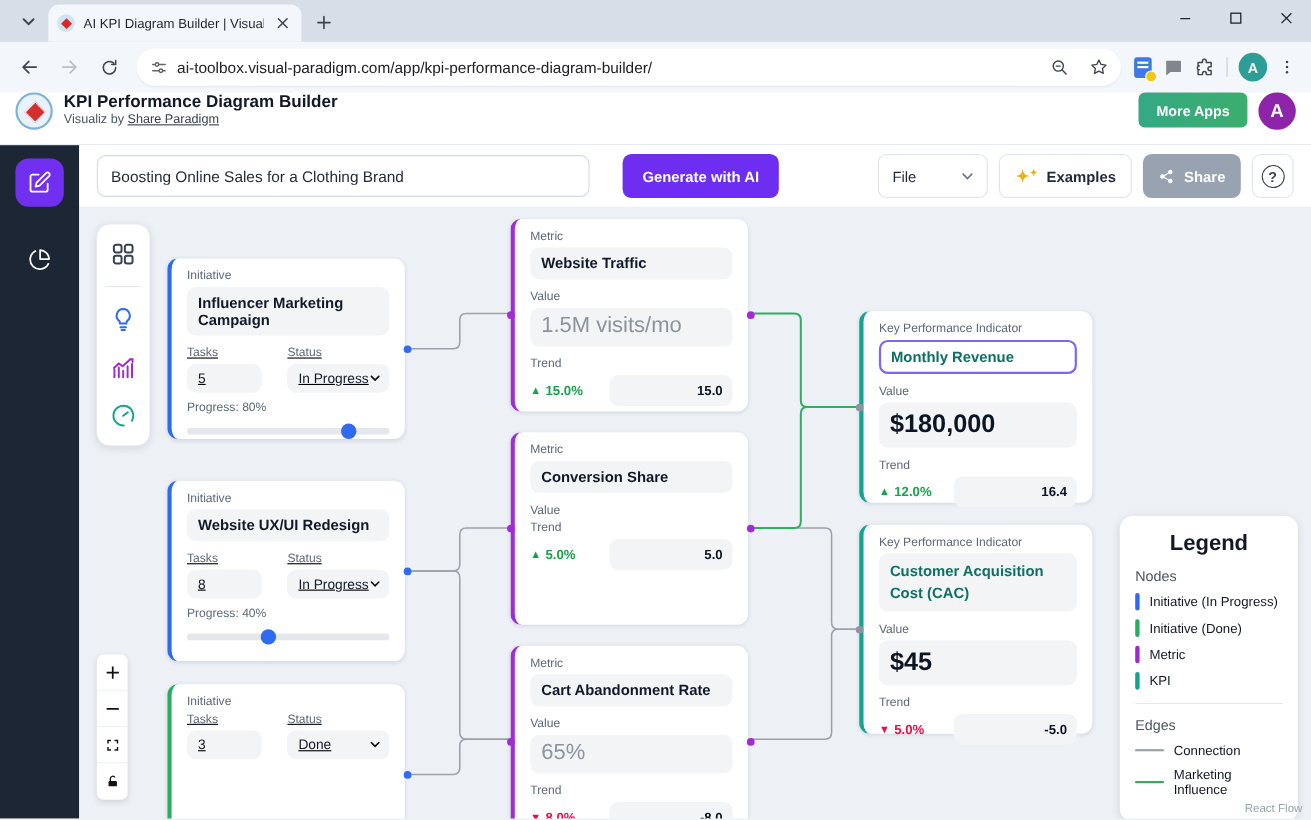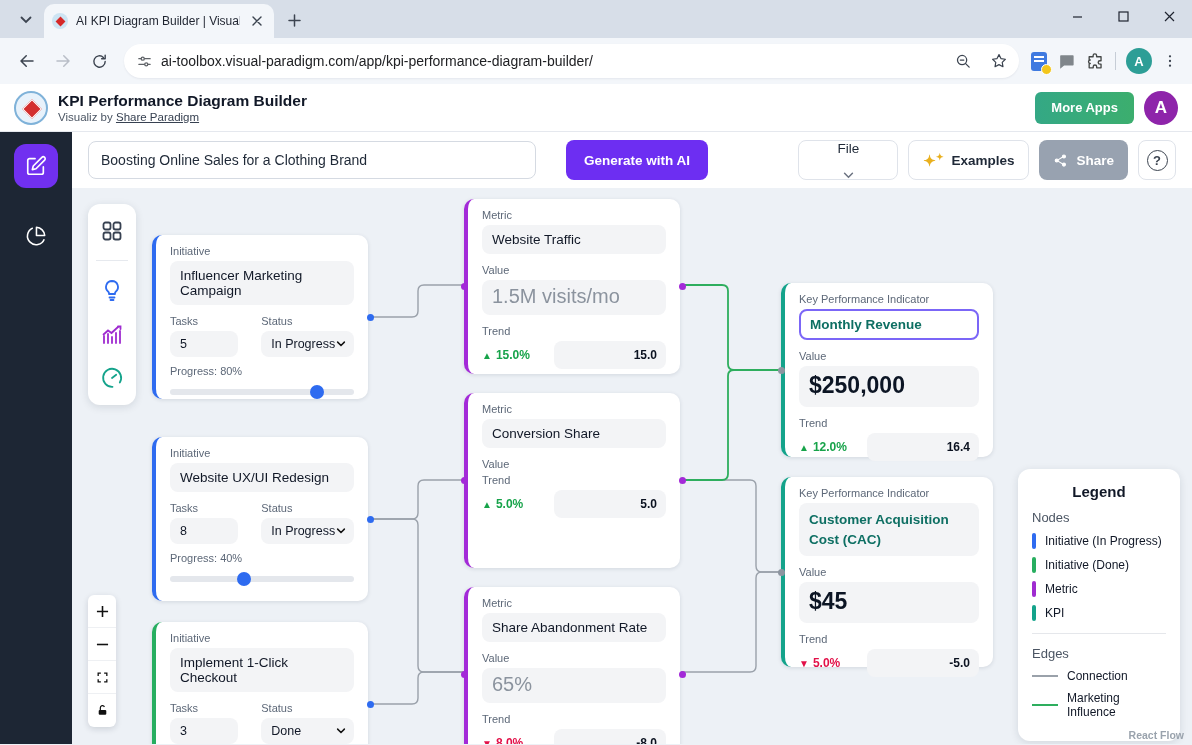--- a/index.html
+++ b/index.html
@@ -24,41 +24,41 @@
   .addr-ic { width:28px; height:28px; border:none; background:transparent; border-radius:50%; display:flex; align-items:center; justify-content:center; cursor:pointer; flex:none; }
   .ext-cluster { display:flex; align-items:center; gap:10px; padding:0 4px; }
   .ext-btn { border:none; background:transparent; display:flex; align-items:center; justify-content:center; cursor:pointer; }
   .vdiv { width:1px; height:18px; background:#c6cdd6; }
   .chip-avatar { width:26px; height:26px; border-radius:50%; background:#2d9e96; color:#fff; font-size:13px; font-weight:bold; display:flex; align-items:center; justify-content:center; }
   .doc-ic { width:16px; height:19px; background:#3f7ae0; border-radius:3px; position:relative; }
   .doc-ic::before { content:""; position:absolute; left:3px; top:4px; width:10px; height:2px; background:#fff; box-shadow:0 4px 0 #fff; }
   .doc-badge { position:absolute; right:-5px; bottom:-4px; width:11px; height:11px; border-radius:50%; background:#f3c61b; border:1px solid #fff; }
 
   
-  .app-header { height:48px; background:#fff; border-bottom:1px solid #e5e8ee; display:flex; align-items:center; padding:0 14px; gap:10px; }
+  .app-header { height:48px; background:#fff; border-bottom:1px solid #e5e8ee; display:flex; padding:0 14px; gap:10px; }
   .logo { width:34px; height:34px; border-radius:50%; background:#e8f2fb; border:2px solid #7fb2d9; position:relative; flex:none; }
   .logo::after { content:""; position:absolute; left:9px; top:9px; width:12px; height:12px; background:#d32f2f; border:1.5px solid #fff; transform:rotate(45deg); }
   .app-title { font-size:15.5px; font-weight:bold; color:#111827; line-height:1.2; }
   .app-sub { font-size:11.5px; color:#4b5563; }
   .app-sub a { color:#374151; }
   .more-apps { margin-left:auto; height:32px; padding:0 16px; border:none; border-radius:6px; background:linear-gradient(90deg,#34a885,#3cae6e); color:#fff; font-size:13px; font-weight:bold; cursor:pointer; }
   .hdr-avatar { width:34px; height:34px; border-radius:50%; background:#8e24aa; color:#fff; font-weight:bold; font-size:17px; display:flex; align-items:center; justify-content:center; }
 
   
   .main { position:relative; height:612px; }
   .side { position:absolute; left:0; top:0; width:72px; height:100%; background:#1d2634; display:flex; flex-direction:column; align-items:center; padding-top:12px; gap:26px; }
   .side-btn { width:44px; height:44px; border:none; border-radius:12px; background:transparent; display:flex; align-items:center; justify-content:center; cursor:pointer; }
   .side-btn.active { background:#7130f0; }
   .content { position:absolute; left:72px; top:0; right:0; bottom:0; }
 
   .app-toolbar { height:56px; background:#fff; display:flex; align-items:center; padding:0 16px; gap:14px; }
   .prompt-input { width:448px; height:38px; border:1px solid #d5dae2; border-radius:8px; padding:0 12px; font-size:14px; color:#1f2937; font-family:inherit; background:#fff; }
   .gen-btn { height:40px; padding:0 18px; border:none; border-radius:8px; background:#6d2ef2; color:#fff; font-size:13.5px; font-weight:bold; cursor:pointer;margin-left:16px; }
   .tb-right { margin-left:auto; display:flex; align-items:center; gap:10px; }
-  .file-btn { width:100px; height:40px; border:1px solid #dfe3ea; border-radius:8px; background:#fff; display:flex; align-items:center; justify-content:space-between; padding:0 12px; font-size:13.5px; color:#1f2937; cursor:pointer;flex-direction:column; }
+  .file-btn { width:100px; height:40px; border:1px solid #dfe3ea; border-radius:8px; background:#fff; display:flex; align-items:center; justify-content:space-between; padding:0 12px; font-size:13.5px; color:#1f2937; cursor:pointer; }
   .ex-btn { height:40px; border:1px solid #dfe3ea; border-radius:8px; background:#fff; display:flex; align-items:center; gap:8px; padding:0 14px; font-size:13.5px; font-weight:bold; color:#1f2937; cursor:pointer; }
   .sparkle { color:#e9b01f; font-size:15px; line-height:1; }
   .share-btn { height:40px; border:none; border-radius:8px; background:#98a2b0; color:#fff; display:flex; align-items:center; gap:8px; padding:0 14px; font-size:13.5px; font-weight:bold; cursor:pointer; }
   .help-btn { width:38px; height:40px; border:1px solid #dfe3ea; border-radius:8px; background:#fff; display:flex; align-items:center; justify-content:center; cursor:pointer; }
   .help-q { width:21px; height:21px; border:1.6px solid #3c4450; border-radius:50%; display:flex; align-items:center; justify-content:center; font-size:13px; font-weight:bold; color:#3c4450; }
 
   .canvas { position:absolute; left:0; top:56px; right:0; bottom:0; background:#edf1f6; overflow:hidden; }
   .edges { position:absolute; left:0; top:0; z-index:0; }
   .edge-gray { stroke:#9aa1aa; stroke-width:1.4; fill:none; }
   .edge-green { stroke:#2eae5e; stroke-width:1.8; fill:none; }
@@ -72,22 +72,22 @@
   .zoom-panel button:last-child { border-bottom:none; }
 
   
   .node { position:absolute; width:216px; background:#fff; border-radius:10px; border-left:4px solid; box-shadow:0 1px 4px rgba(20,30,55,.12); padding:10px 14px; z-index:1; }
   .node.initiative { border-left-color:#2e6bf0; }
   .node.initiative.done { border-left-color:#27ae60; }
   .node.metric { border-left-color:#a32ad8; }
   .node.kpi { border-left-color:#14a38b; width:212px; }
   .n-label { font-size:11px; color:#5d6878; margin-bottom:4px; }
   .pill { background:#f3f4f6; border-radius:8px; }
-  .n-title { font-size:13.5px; font-weight:normal; color:#111827; padding:7px 10px; margin-bottom:10px; }
-  .ts-row { display:flex; gap:23px; margin-bottom:8px; }
+  .n-title { font-size:13.5px; font-weight:bold; color:#111827; padding:7px 10px; margin-bottom:10px; }
+  .ts-row { display:flex; gap:23px; margin-bottom:8px;text-decoration:underline; }
   .ts-col1 { width:78px; } .ts-col2 { width:106px; }
   .ts-val { font-size:12.5px; color:#111827; padding:6px 10px; }
   .sel { display:flex; align-items:center; justify-content:space-between; padding:6px 8px 6px 10px; cursor:pointer; }
   .progress-label { margin-top:4px; }
   .slider { position:relative; height:6px; background:#e4e7ec; border-radius:3px; margin:12px 0 6px; cursor:pointer; }
   .thumb { position:absolute; top:50%; width:14px; height:14px; border-radius:50%; background:#2e6bf0; transform:translate(-50%,-50%); }
   .m-value { font-size:20px; color:#8b939e; padding:5px 10px 7px; margin-bottom:10px; }
   .k-value { font-size:23px; font-weight:800; color:#0c1524; padding:6px 10px 8px; margin-bottom:10px; }
   .trend-row { display:flex; align-items:center; justify-content:space-between; }
   .trend-badge { font-size:12px; font-weight:bold; display:flex; align-items:center; gap:4px; }
@@ -95,30 +95,30 @@
   .up { color:#17a34a; } .down { color:#e21048; }
   .trend-input { width:112px; text-align:right; font-size:12px; font-weight:600; color:#0b1220; padding:7px 9px; }
   .kpi-title-input { border:2px solid #7b66f7; border-radius:8px; background:#fff; font-size:13.5px; font-weight:bold; color:#0e6f63; padding:6px 9px; margin-bottom:10px; }
   .kpi-title-pill { font-size:13.5px; font-weight:bold; color:#0e6f63; padding:7px 10px; margin-bottom:10px; line-height:1.45; }
   .handle { position:absolute; width:7px; height:7px; border-radius:50%; top:50%; margin-top:-3.5px; z-index:3; }
   .h-right { right:-6px; } .h-left { left:-7px; }
   .h-blue { background:#2e6bf0; } .h-purple { background:#a32ad8; } .h-gray { background:#8d95a0; }
 
   
   .legend { position:absolute; left:946px; top:281px; width:162px; background:#fff; border-radius:12px; box-shadow:0 2px 8px rgba(20,30,50,.12); padding:14px; z-index:2; }
-  .legend-title { text-align:center; font-size:15px; font-weight:bold; color:#111827; margin-bottom:10px; }
+  .legend-title { text-align:center; font-size:20px; font-weight:bold; color:#111827; margin-bottom:10px; }
   .legend-h { font-size:13px; color:#4b5563; margin-bottom:6px; }
   .legend-item { display:flex; align-items:center; gap:9px; font-size:12px; color:#111827; margin:8px 0; }
   .lbar { width:4px; height:16px; border-radius:2px; flex:none; }
   .lline { width:26px; height:2px; flex:none; }
   .lbar.c-blue{background:#2e6bf0;} .lbar.c-green{background:#27ae60;} .lbar.c-purple{background:#9f2bd0;} .lbar.c-teal{background:#14a38b;}
   .lline.c-gray{background:#9aa1aa;} .lline.c-green{background:#2eae5e;}
   .legend-div { border-top:1px solid #e5e7eb; margin:12px 0; }
 
-  .attribution { position:absolute; right:8px; bottom:3px; font-size:10.5px; color:#9aa3ad; z-index:2;font-weight:bold; }
+  .attribution { position:absolute; right:8px; bottom:3px; font-size:10.5px; color:#9aa3ad; z-index:2; }
 </style>
 </head>
 <body>
 
 <div class="tabstrip">
   <button class="tab-search">
     <svg width="12" height="8" viewBox="0 0 12 8">
         <polyline points="1.5,1.5 6,6 10.5,1.5" fill="none" stroke="#3c4450" stroke-width="1.8" stroke-linecap="round"></polyline>
       </svg>
   </button>
@@ -388,21 +388,20 @@
         </div>
         <div class="n-label progress-label">Progress: 40%</div>
         <div class="slider">
             <span class="thumb" style="left: 40%;"></span>
           </div>
         <span class="handle h-right h-blue"></span>
       </div>
 
       <div class="node initiative done" style="left:80px;top:434px;height:164px;">
         <div class="n-label">Initiative</div>
-        <div class="pill n-title">Implement 1-Click Checkout</div>
         <div class="ts-row">
           <div class="ts-col1">
             <div class="n-label">Tasks</div>
             <div class="pill ts-val">3</div>
           </div>
           <div class="ts-col2">
             <div class="n-label">Status</div>
             <div class="pill ts-val sel">
               <span>Done</span>
               <svg width="10" height="6" viewBox="0 0 12 8">
@@ -443,40 +442,40 @@
               <span>5.0%</span>
             </span>
           <span class="pill trend-input">5.0</span>
         </div>
         <span class="handle h-left h-purple"></span>
         <span class="handle h-right h-purple"></span>
       </div>
 
       <div class="node metric" style="left:392px;top:399px;height:175px;">
         <div class="n-label">Metric</div>
-        <div class="pill n-title">Share Abandonment Rate</div>
+        <div class="pill n-title">Cart Abandonment Rate</div>
         <div class="n-label">Value</div>
         <div class="pill m-value">65%</div>
         <div class="n-label">Trend</div>
         <div class="trend-row">
           <span class="trend-badge down">
               <span class="arr">▼</span>
               <span>8.0%</span>
             </span>
           <span class="pill trend-input">-8.0</span>
         </div>
         <span class="handle h-left h-purple"></span>
         <span class="handle h-right h-purple"></span>
       </div>
 
       <div class="node kpi" style="left:709px;top:95px;height:174px;">
         <div class="n-label">Key Performance Indicator</div>
         <div class="kpi-title-input">Monthly Revenue</div>
         <div class="n-label">Value</div>
-        <div class="pill k-value">$250,000</div>
+        <div class="pill k-value">$180,000</div>
         <div class="n-label">Trend</div>
         <div class="trend-row">
           <span class="trend-badge up">
               <span class="arr">▲</span>
               <span>12.0%</span>
             </span>
           <span class="pill trend-input">16.4</span>
         </div>
         <span class="handle h-left h-gray"></span>
       </div>

